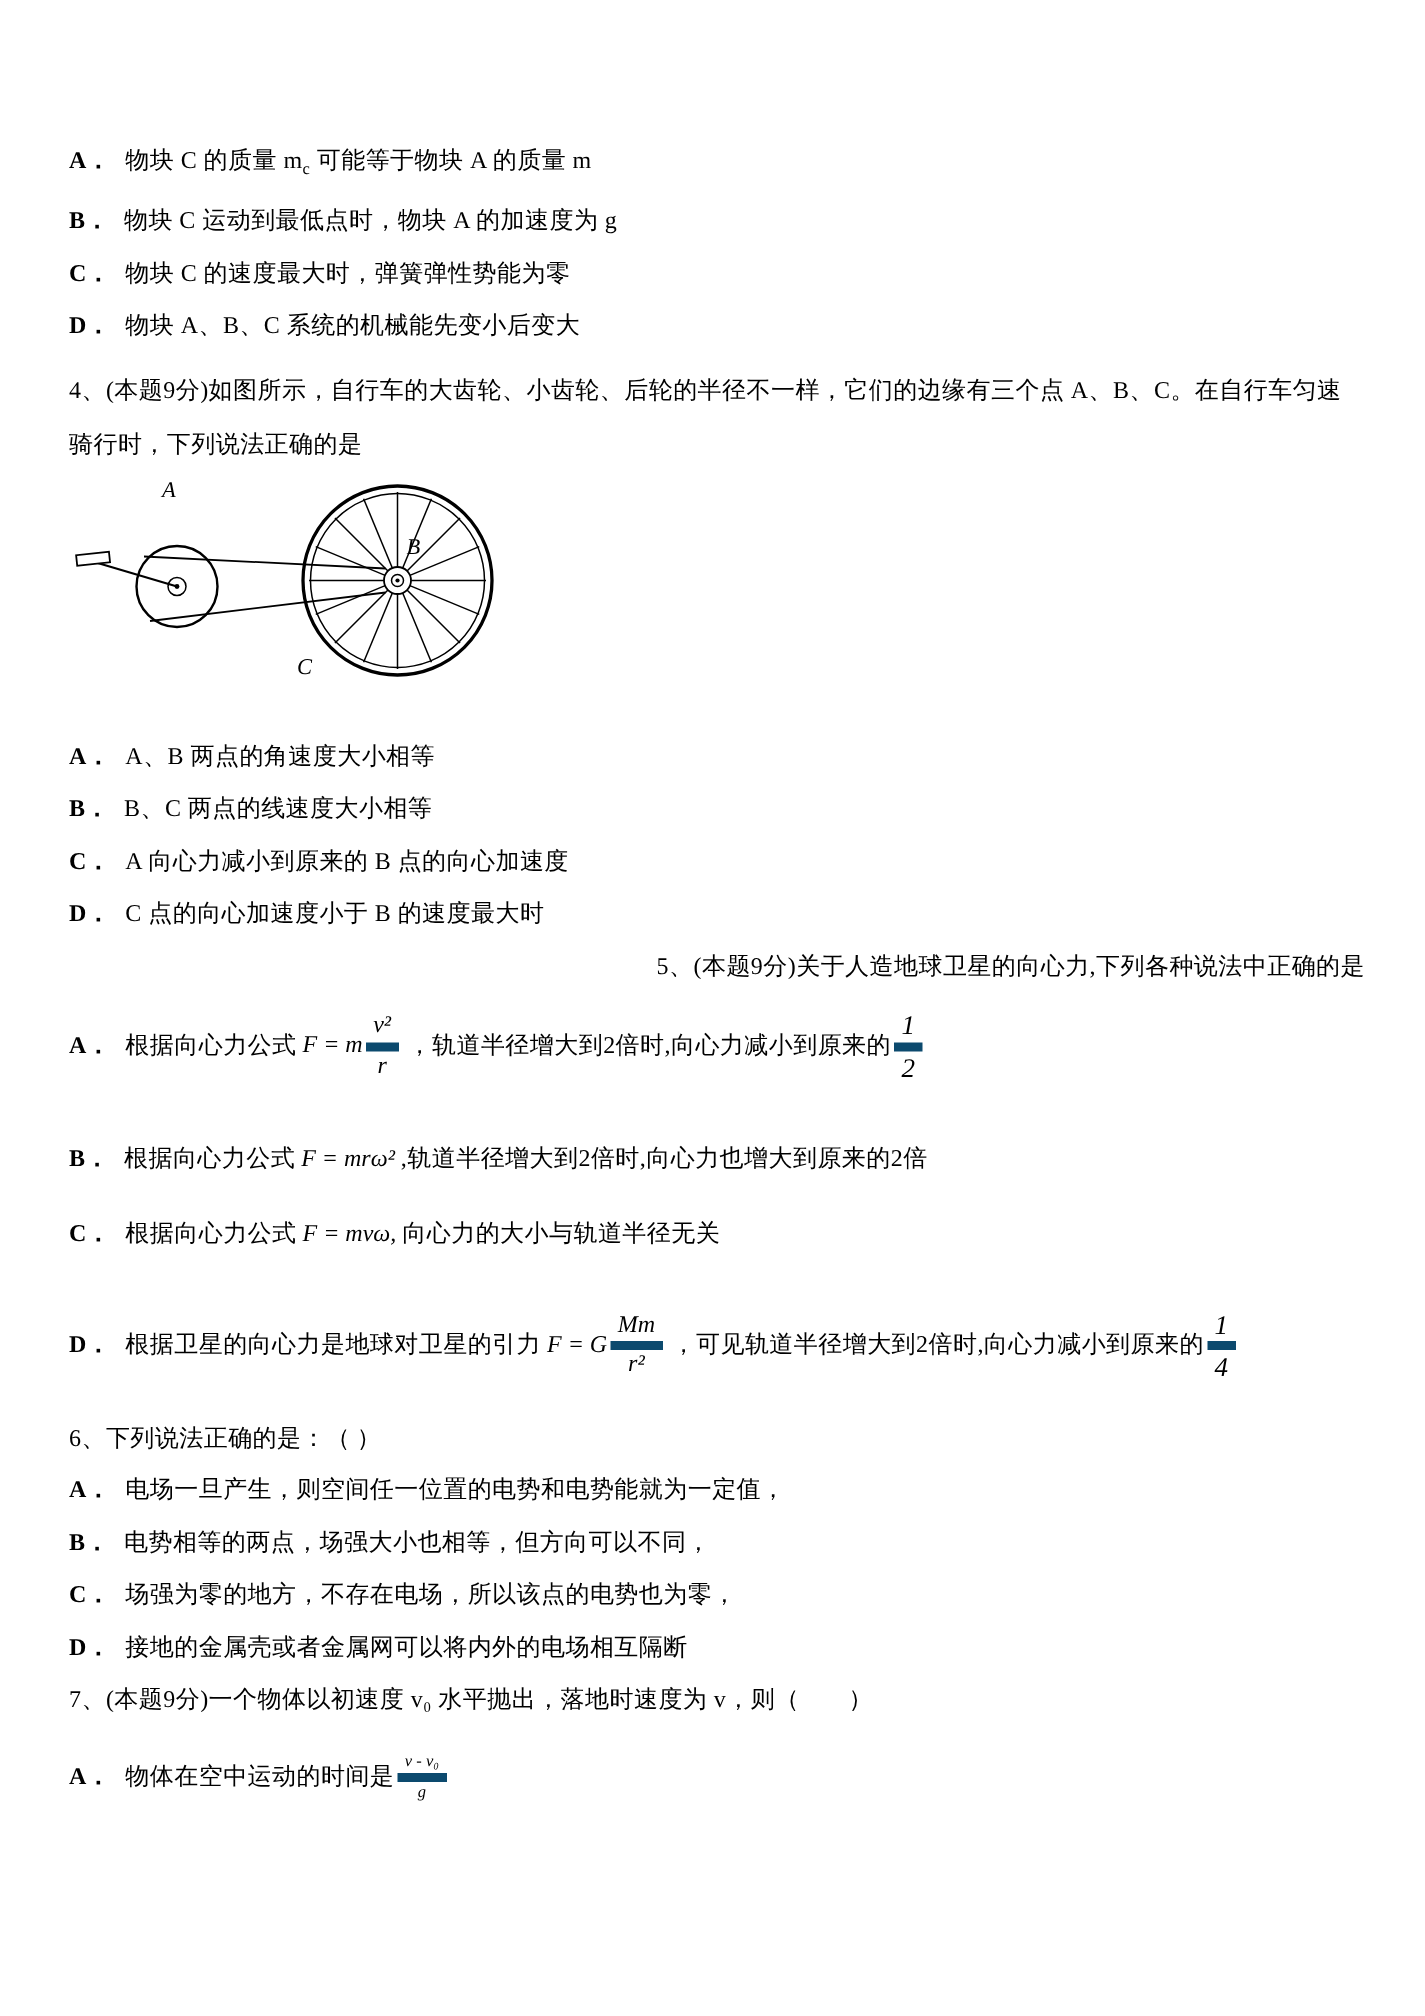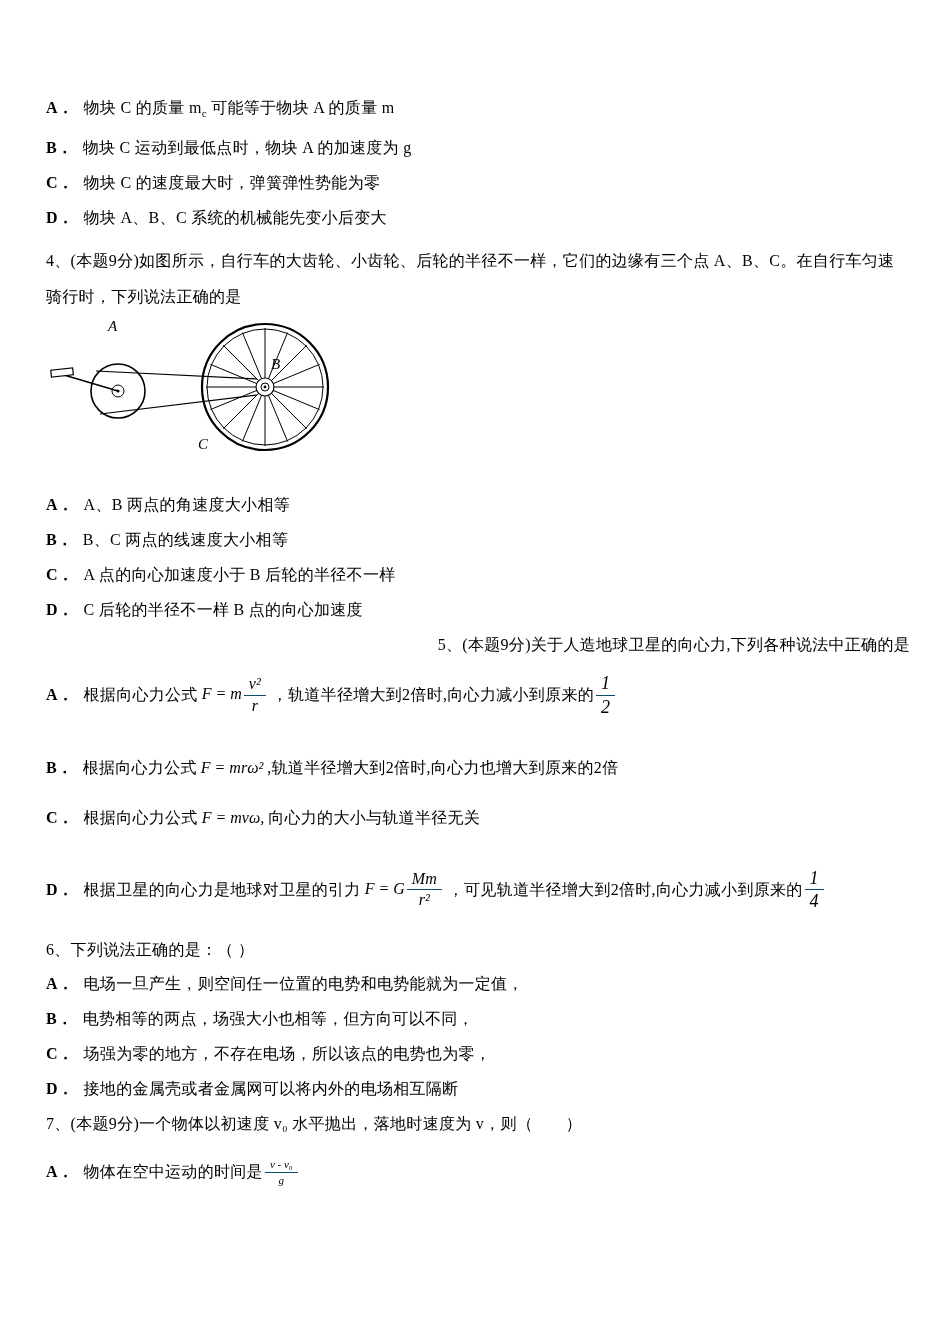--- a/index.html
+++ b/index.html
@@ -8,21 +8,21 @@
     font-family:"Liberation Serif","DejaVu Serif",serif;
     font-size:16px;overflow:hidden;
   }
   .content{padding:98px 40px 0 46px;}
   .opt{display:flex;align-items:flex-start;line-height:20px;margin:0 0 15px 0;}
   .optlabel{font-weight:bold;margin-right:10px;white-space:nowrap;}
   .opttext{letter-spacing:0.3px;}
   .stem{line-height:36px;letter-spacing:0.3px;margin:0;}
   .formula{font-style:italic;font-family:"Liberation Serif",serif;padding:0 4px;white-space:nowrap;}
   .frac{display:inline-block;vertical-align:middle;text-align:center;line-height:1.15;font-style:italic;margin:0 2px;}
-  .frac .num{display:block;border-bottom:1px solid #0c4a6e;padding:0 5px 1px 5px;}
+  .frac .num{display:block;border-bottom:6px solid #0c4a6e;padding:0 5px 1px 5px;}
   .frac .den{display:block;padding-top:1px;}
   .frac.big{font-size:18px;vertical-align:middle;}
   .q5opt{align-items:center;}
   .diagram-wrap{margin:0 0 0 4px;height:152px;}
   svg .s{stroke:#000;fill:none;}
   svg text.lbl{font-family:"Liberation Serif",serif;font-style:italic;font-size:15px;fill:#000;}
   sub{font-size:11px;}
   
   .mt10{margin-top:10px;} .mt28{margin-top:28px;} .mt8{margin-top:8px;}
   .mt18{margin-top:18px;} .mt40{margin-top:40px;} .mt30{margin-top:30px;}
@@ -98,25 +98,25 @@
   <div class="opt mt28">
     <span class="optlabel">A．</span>
     <span class="opttext">A、B 两点的角速度大小相等</span>
   </div>
   <div class="opt">
     <span class="optlabel">B．</span>
     <span class="opttext">B、C 两点的线速度大小相等</span>
   </div>
   <div class="opt">
     <span class="optlabel">C．</span>
-    <span class="opttext">A 点的向心加速度小于 B 后轮的半径不一样</span>
+    <span class="opttext">A 向心力减小到原来的 B 点的向心加速度</span>
   </div>
   <div class="opt">
     <span class="optlabel">D．</span>
-    <span class="opttext">C 后轮的半径不一样 B 点的向心加速度</span>
+    <span class="opttext">C 点的向心加速度小于 B 的速度最大时</span>
   </div>
 
   <p class="stem mt8" style="line-height:20px;text-align:right;">5、(本题9分)关于人造地球卫星的向心力,下列各种说法中正确的是</p>
 
   <div class="opt q5opt mt18">
     <span class="optlabel">A．</span>
     <span class="opttext">根据向心力公式</span>
     <span class="formula"><span>F = m</span><span class="frac"><span class="num">v²</span><span class="den">r</span></span></span>
     <span class="opttext">，轨道半径增大到2倍时,向心力减小到原来的</span>
     <span class="frac big">

